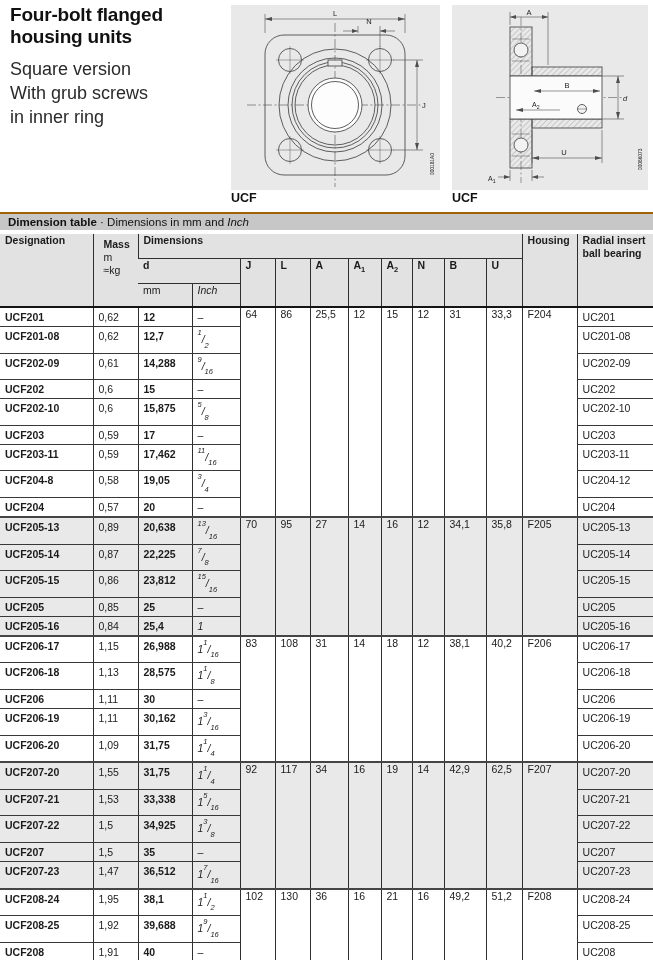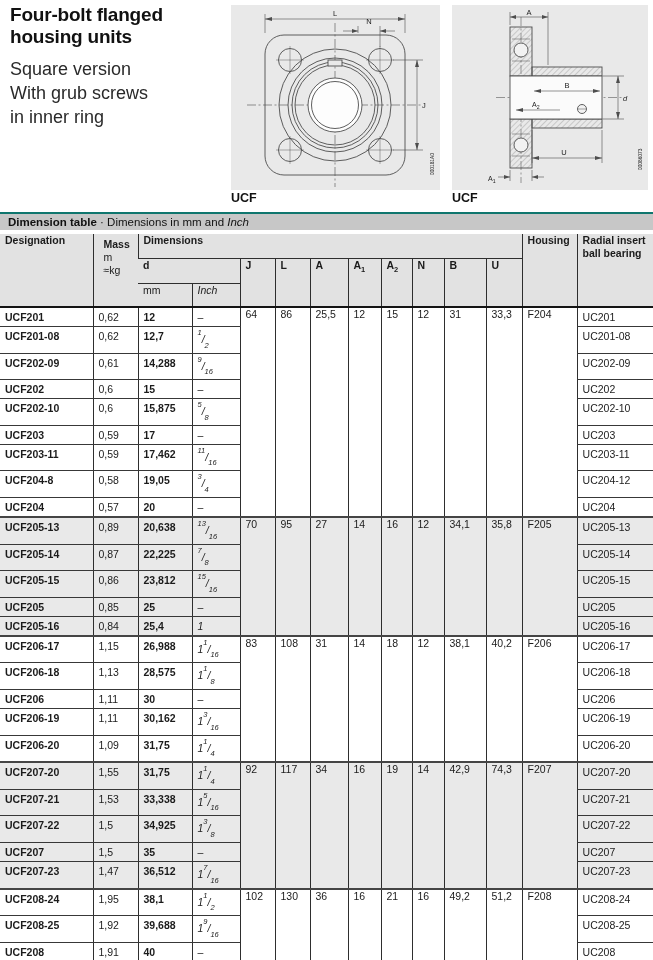--- a/index.html
+++ b/index.html
@@ -12,21 +12,21 @@
   
   .fig{position:absolute;top:5px;height:185px;background:#e9e9e9;}
   .fig-left{left:231px;width:209px;}
   .fig-right{left:452px;width:196px;}
   .fig svg{display:block;width:100%;height:100%;}
   .fig text{font-family:"Liberation Sans",sans-serif;fill:#222;}
   .cap{position:absolute;top:191px;font-size:12.5px;font-weight:bold;color:#111;}
   .cap-left{left:231px;} .cap-right{left:452px;}
   
   .bar{position:absolute;left:0;top:212px;width:653px;height:18px;background:#c7c7c7;
-       border-top:2px solid #0f766e;box-sizing:border-box;font-size:11.5px;line-height:16px;
+       border-top:2px solid #a16207;box-sizing:border-box;font-size:11.5px;line-height:16px;
        padding-left:8px;color:#111;}
   .bar b{font-weight:bold;}
   .bar i{font-style:italic;}
   
   table.dim{position:absolute;left:0;top:234px;width:653px;border-collapse:collapse;table-layout:fixed;
             font-size:10.5px;color:#1b1b1b;}
   table.dim th,table.dim td{padding:0 0 0 5px;text-align:left;vertical-align:top;
             overflow:hidden;white-space:nowrap;}
   thead th{background:#e2e2e2;font-weight:bold;height:24px;line-height:13px;padding-top:4px;box-sizing:border-box;}
   th.bl,td.bl{border-left:1px solid #2e2e2e;}
@@ -400,21 +400,21 @@
           <td class="c-mass bl shaded">1,55</td>
           <td class="c-mm bl shaded">31,75</td>
           <td class="c-inch bl shaded">1<sup class="fr">1</sup>/<sub class="fr">4</sub></td>
           <td class="c-dim bl shaded" rowspan="5">92</td>
           <td class="c-dim bl shaded" rowspan="5">117</td>
           <td class="c-dim bl shaded" rowspan="5">34</td>
           <td class="c-dim bl shaded" rowspan="5">16</td>
           <td class="c-dim bl shaded" rowspan="5">19</td>
           <td class="c-dim bl shaded" rowspan="5">14</td>
           <td class="c-dim bl shaded" rowspan="5">42,9</td>
-          <td class="c-dim bl shaded" rowspan="5">74,3</td>
+          <td class="c-dim bl shaded" rowspan="5">62,5</td>
           <td class="c-hous bl shaded" rowspan="5">F207</td>
           <td class="c-bear bl shaded">UC207-20</td>
         </tr>
         <tr class="">
           <td class="c-des shaded">UCF207-21</td>
           <td class="c-mass bl shaded">1,53</td>
           <td class="c-mm bl shaded">33,338</td>
           <td class="c-inch bl shaded">1<sup class="fr">5</sup>/<sub class="fr">16</sub></td>
           <td class="c-bear bl shaded">UC207-21</td>
         </tr>

